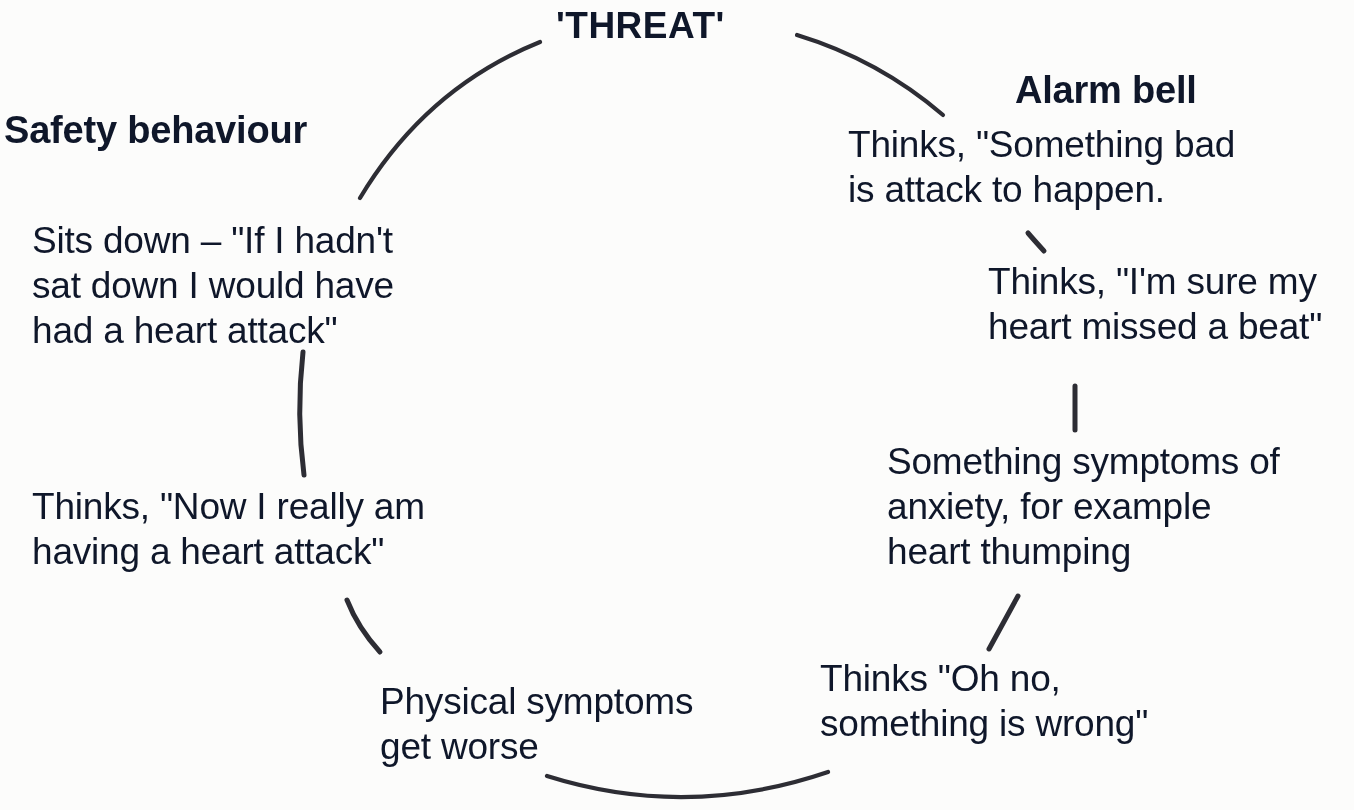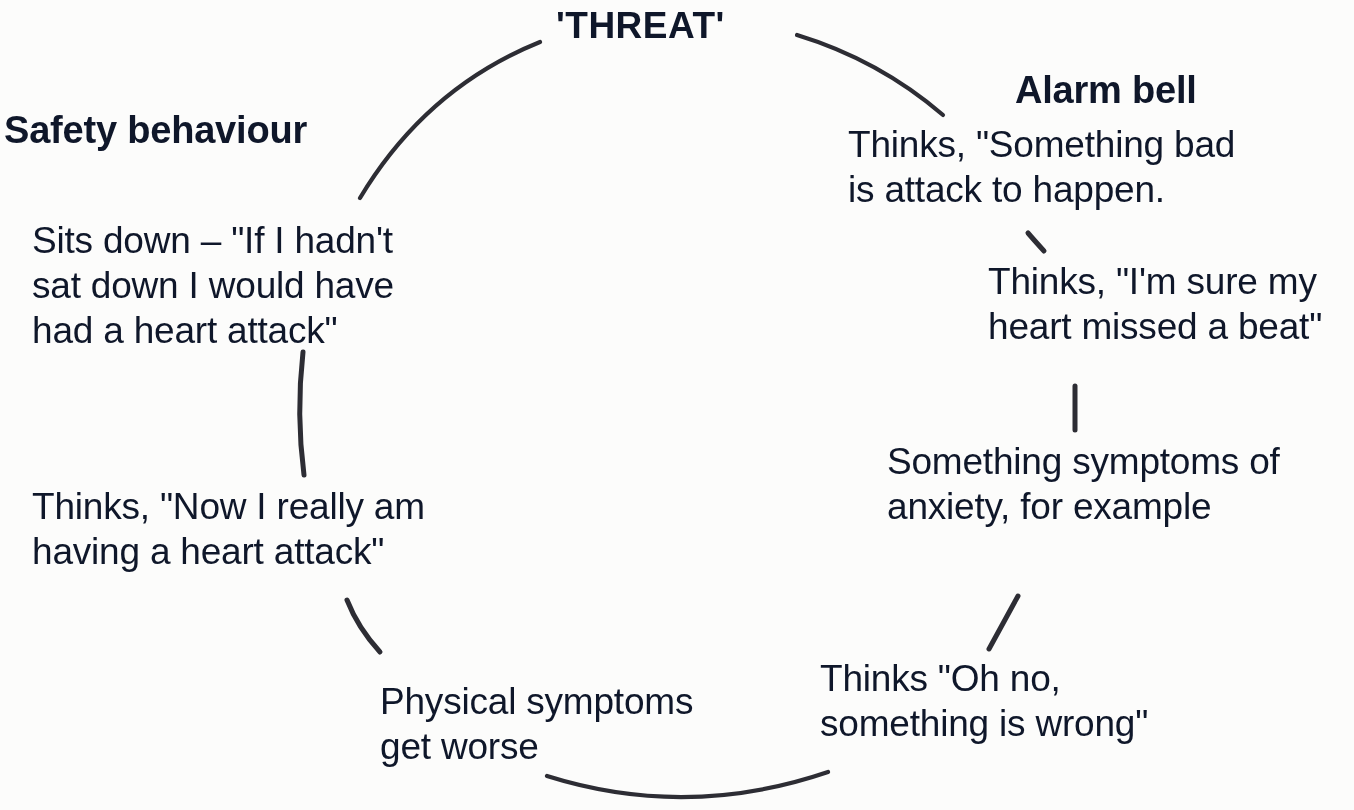--- a/index.html
+++ b/index.html
@@ -95,20 +95,21 @@
   </div>
 
   <div class="node" id="thinks-sure">
     <div>Thinks, "I'm sure my</div>
     <div>heart missed a beat"</div>
   </div>
 
   <div class="node" id="physical-anxiety">
     <div>Something symptoms of</div>
     <div>anxiety, for example</div>
+    <div>heart thumping</div>
   </div>
 
   <div class="node" id="thinks-ohno">
     <div>Thinks "Oh no,</div>
     <div>something is wrong"</div>
   </div>
 
   <div class="node" id="physical-worse">
     <div>Physical symptoms</div>
     <div>get worse</div>

